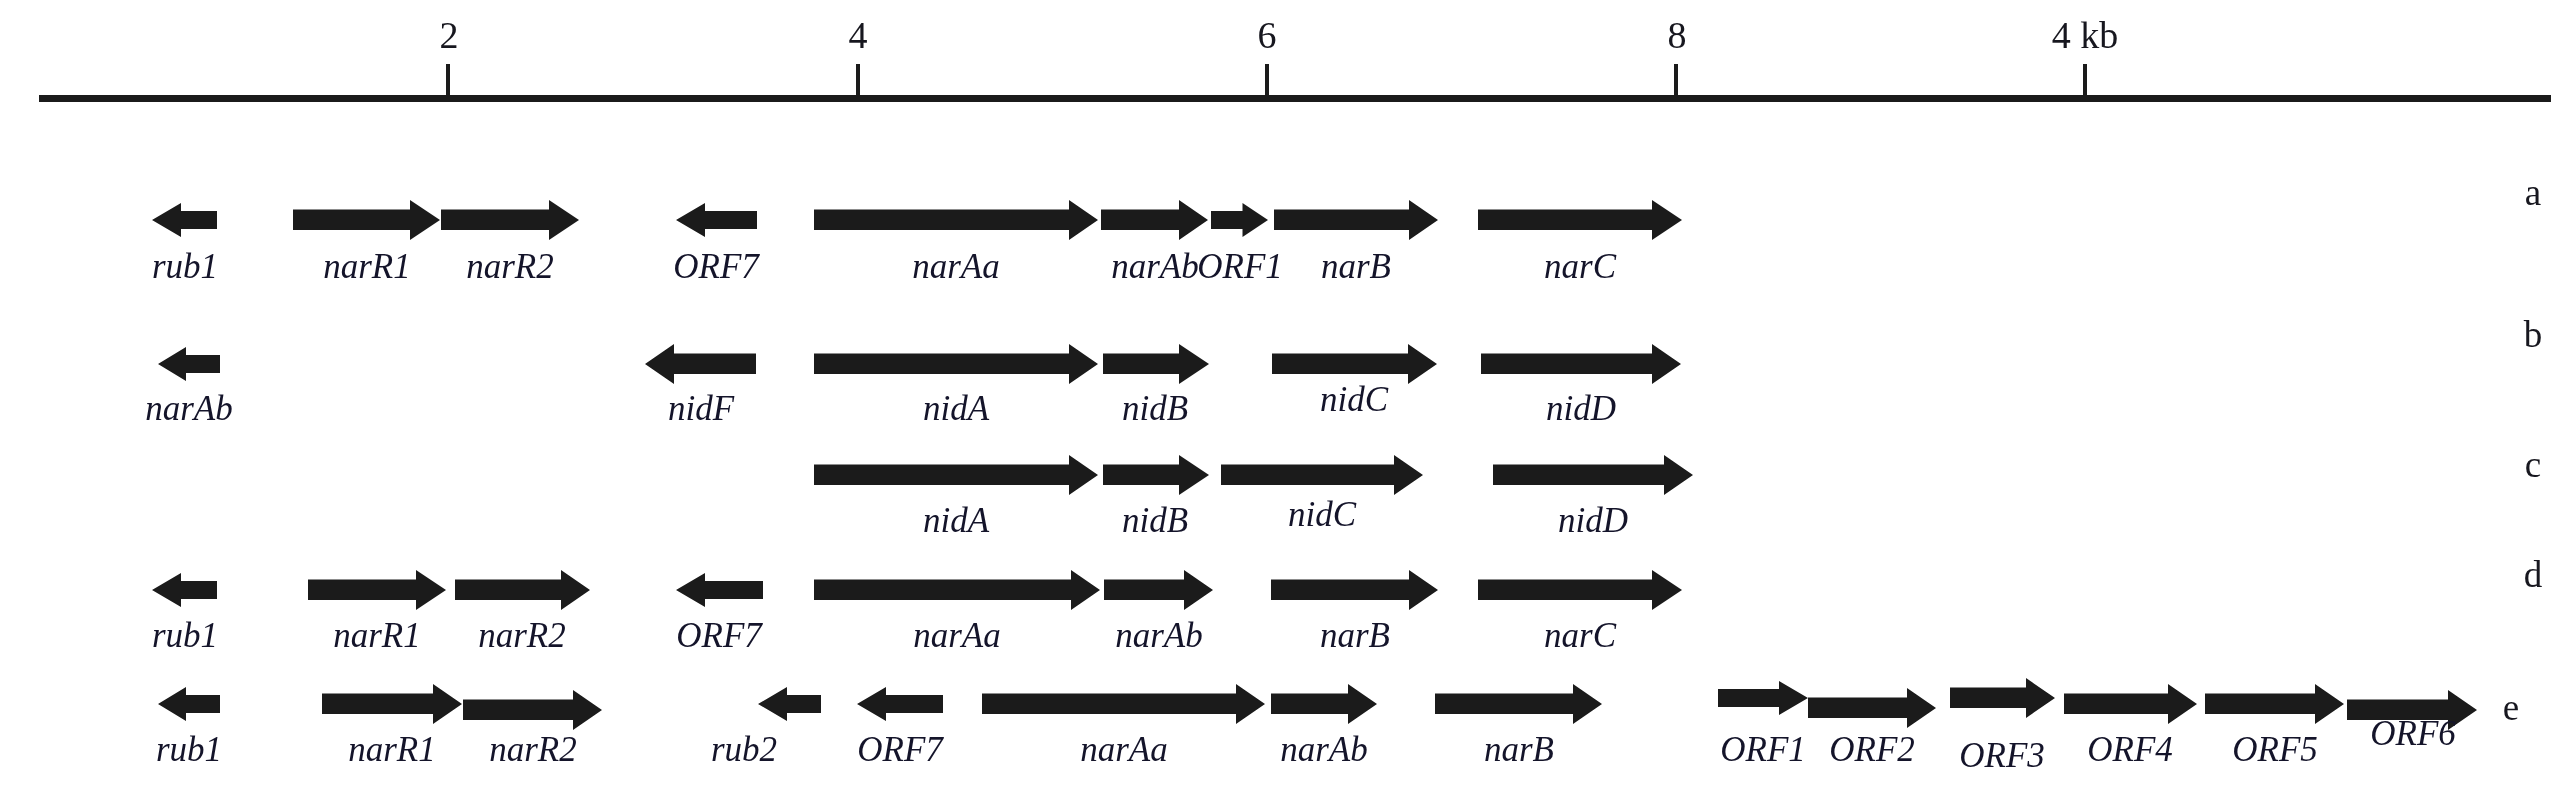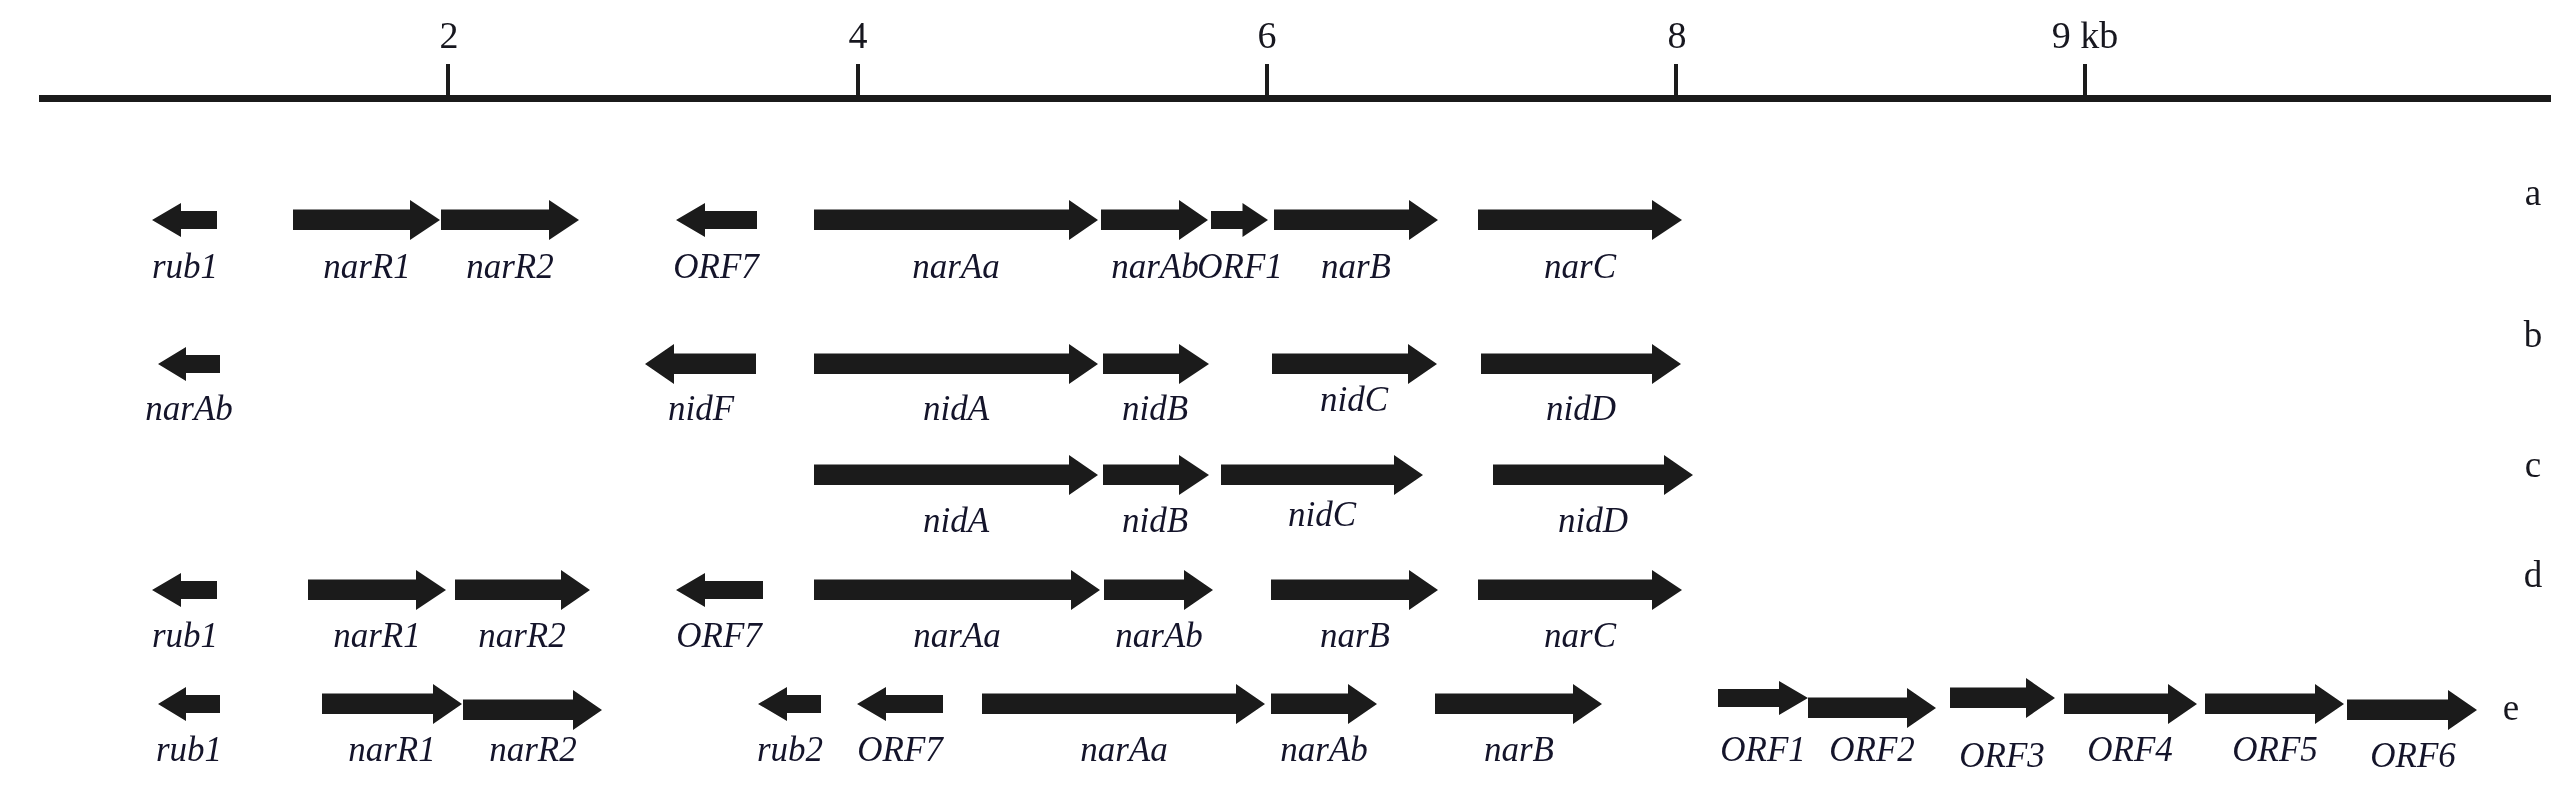--- a/index.html
+++ b/index.html
@@ -24,21 +24,21 @@
     <div class="scale-line" style="left: 39px; top: 95px; width: 2512px; height: 6.6px;"></div>
     <div class="scale-tick" style="left: 446px; top: 64px; width: 4.4px; height: 34px;"></div>
     <div class="tick-label" style="left: 449px; top: 13px;">2</div>
     <div class="scale-tick" style="left: 856px; top: 64px; width: 4.4px; height: 34px;"></div>
     <div class="tick-label" style="left: 858px; top: 13px;">4</div>
     <div class="scale-tick" style="left: 1265px; top: 64px; width: 4.4px; height: 34px;"></div>
     <div class="tick-label" style="left: 1267px; top: 13px;">6</div>
     <div class="scale-tick" style="left: 1674px; top: 64px; width: 4.4px; height: 34px;"></div>
     <div class="tick-label" style="left: 1677px; top: 13px;">8</div>
     <div class="scale-tick" style="left: 2083px; top: 64px; width: 4.4px; height: 34px;"></div>
-    <div class="tick-label" style="left: 2085px; top: 13px;">9 kb</div>
+    <div class="tick-label" style="left: 2085px; top: 13px;">4 kb</div>
     <div class="gene-arrow" style="left: 152px; top: 203px; width: 65px; height: 34px; clip-path: polygon(65px 8px, 29px 8px, 29px 0px, 0px 17px, 29px 34px, 29px 26px, 65px 26px);"></div>
     <div class="gene-label" style="left: 185px; top: 249px;">rub1</div>
     <div class="gene-arrow" style="left: 293px; top: 200px; width: 147px; height: 40px; clip-path: polygon(0px 9.5px, 117px 9.5px, 117px 0px, 147px 20px, 117px 40px, 117px 30px, 0px 30px);"></div>
     <div class="gene-label" style="left: 367px; top: 249px;">narR1</div>
     <div class="gene-arrow" style="left: 441px; top: 200px; width: 138px; height: 40px; clip-path: polygon(0px 9.5px, 108px 9.5px, 108px 0px, 138px 20px, 108px 40px, 108px 30px, 0px 30px);"></div>
     <div class="gene-label" style="left: 510px; top: 249px;">narR2</div>
     <div class="gene-arrow" style="left: 676px; top: 203px; width: 81px; height: 34px; clip-path: polygon(81px 8px, 29px 8px, 29px 0px, 0px 17px, 29px 34px, 29px 26px, 81px 26px);"></div>
     <div class="gene-label" style="left: 716px; top: 249px;">ORF7</div>
     <div class="gene-arrow" style="left: 814px; top: 200px; width: 284px; height: 40px; clip-path: polygon(0px 9.5px, 255px 9.5px, 255px 0px, 284px 20px, 255px 40px, 255px 30px, 0px 30px);"></div>
     <div class="gene-label" style="left: 956px; top: 249px;">narAa</div>
@@ -90,36 +90,36 @@
     <div class="gene-arrow" style="left: 1478px; top: 570px; width: 204px; height: 40px; clip-path: polygon(0px 9.5px, 174px 9.5px, 174px 0px, 204px 20px, 174px 40px, 174px 30px, 0px 30px);"></div>
     <div class="gene-label" style="left: 1580px; top: 618px;">narC</div>
     <div class="row-letter" style="left: 2533px; top: 574px;">d</div>
     <div class="gene-arrow" style="left: 158px; top: 687px; width: 62px; height: 34px; clip-path: polygon(62px 8px, 28px 8px, 28px 0px, 0px 17px, 28px 34px, 28px 26px, 62px 26px);"></div>
     <div class="gene-label" style="left: 189px; top: 732px;">rub1</div>
     <div class="gene-arrow" style="left: 322px; top: 684px; width: 140px; height: 40px; clip-path: polygon(0px 9.5px, 111px 9.5px, 111px 0px, 140px 20px, 111px 40px, 111px 30px, 0px 30px);"></div>
     <div class="gene-label" style="left: 392px; top: 732px;">narR1</div>
     <div class="gene-arrow" style="left: 463px; top: 690px; width: 139px; height: 40px; clip-path: polygon(0px 9.5px, 110px 9.5px, 110px 0px, 139px 20px, 110px 40px, 110px 30px, 0px 30px);"></div>
     <div class="gene-label" style="left: 533px; top: 732px;">narR2</div>
     <div class="gene-arrow" style="left: 758px; top: 687px; width: 63px; height: 34px; clip-path: polygon(63px 8px, 29px 8px, 29px 0px, 0px 17px, 29px 34px, 29px 26px, 63px 26px);"></div>
-    <div class="gene-label" style="left: 790px; top: 732px;">rub2</div>
+    <div class="gene-label" style="left: 744px; top: 732px;">rub2</div>
     <div class="gene-arrow" style="left: 857px; top: 687px; width: 86px; height: 34px; clip-path: polygon(86px 8px, 29px 8px, 29px 0px, 0px 17px, 29px 34px, 29px 26px, 86px 26px);"></div>
     <div class="gene-label" style="left: 900px; top: 732px;">ORF7</div>
     <div class="gene-arrow" style="left: 982px; top: 684px; width: 283px; height: 40px; clip-path: polygon(0px 9.5px, 254px 9.5px, 254px 0px, 283px 20px, 254px 40px, 254px 30px, 0px 30px);"></div>
     <div class="gene-label" style="left: 1124px; top: 732px;">narAa</div>
     <div class="gene-arrow" style="left: 1271px; top: 684px; width: 106px; height: 40px; clip-path: polygon(0px 9.5px, 77px 9.5px, 77px 0px, 106px 20px, 77px 40px, 77px 30px, 0px 30px);"></div>
     <div class="gene-label" style="left: 1324px; top: 732px;">narAb</div>
     <div class="gene-arrow" style="left: 1435px; top: 684px; width: 167px; height: 40px; clip-path: polygon(0px 9.5px, 138px 9.5px, 138px 0px, 167px 20px, 138px 40px, 138px 30px, 0px 30px);"></div>
     <div class="gene-label" style="left: 1519px; top: 732px;">narB</div>
     <div class="gene-arrow" style="left: 1718px; top: 681px; width: 90px; height: 34px; clip-path: polygon(0px 8px, 61px 8px, 61px 0px, 90px 17px, 61px 34px, 61px 26px, 0px 26px);"></div>
     <div class="gene-label" style="left: 1763px; top: 732px;">ORF1</div>
     <div class="gene-arrow" style="left: 1808px; top: 688px; width: 128px; height: 40px; clip-path: polygon(0px 9.5px, 99px 9.5px, 99px 0px, 128px 20px, 99px 40px, 99px 30px, 0px 30px);"></div>
     <div class="gene-label" style="left: 1872px; top: 732px;">ORF2</div>
     <div class="gene-arrow" style="left: 1950px; top: 678px; width: 105px; height: 40px; clip-path: polygon(0px 9.5px, 76px 9.5px, 76px 0px, 105px 20px, 76px 40px, 76px 30px, 0px 30px);"></div>
     <div class="gene-label" style="left: 2002px; top: 738px;">ORF3</div>
     <div class="gene-arrow" style="left: 2064px; top: 684px; width: 133px; height: 40px; clip-path: polygon(0px 9.5px, 104px 9.5px, 104px 0px, 133px 20px, 104px 40px, 104px 30px, 0px 30px);"></div>
     <div class="gene-label" style="left: 2130px; top: 732px;">ORF4</div>
     <div class="gene-arrow" style="left: 2205px; top: 684px; width: 139px; height: 40px; clip-path: polygon(0px 9.5px, 110px 9.5px, 110px 0px, 139px 20px, 110px 40px, 110px 30px, 0px 30px);"></div>
     <div class="gene-label" style="left: 2275px; top: 732px;">ORF5</div>
     <div class="gene-arrow" style="left: 2347px; top: 690px; width: 130px; height: 40px; clip-path: polygon(0px 9.5px, 101px 9.5px, 101px 0px, 130px 20px, 101px 40px, 101px 30px, 0px 30px);"></div>
-    <div class="gene-label" style="left: 2413px; top: 738px;">ORF6</div>
+    <div class="gene-label" style="left: 2413px; top: 716px;">ORF6</div>
     <div class="row-letter" style="left: 2511px; top: 707px;">e</div>
   </div>
 
 
 </body></html>

